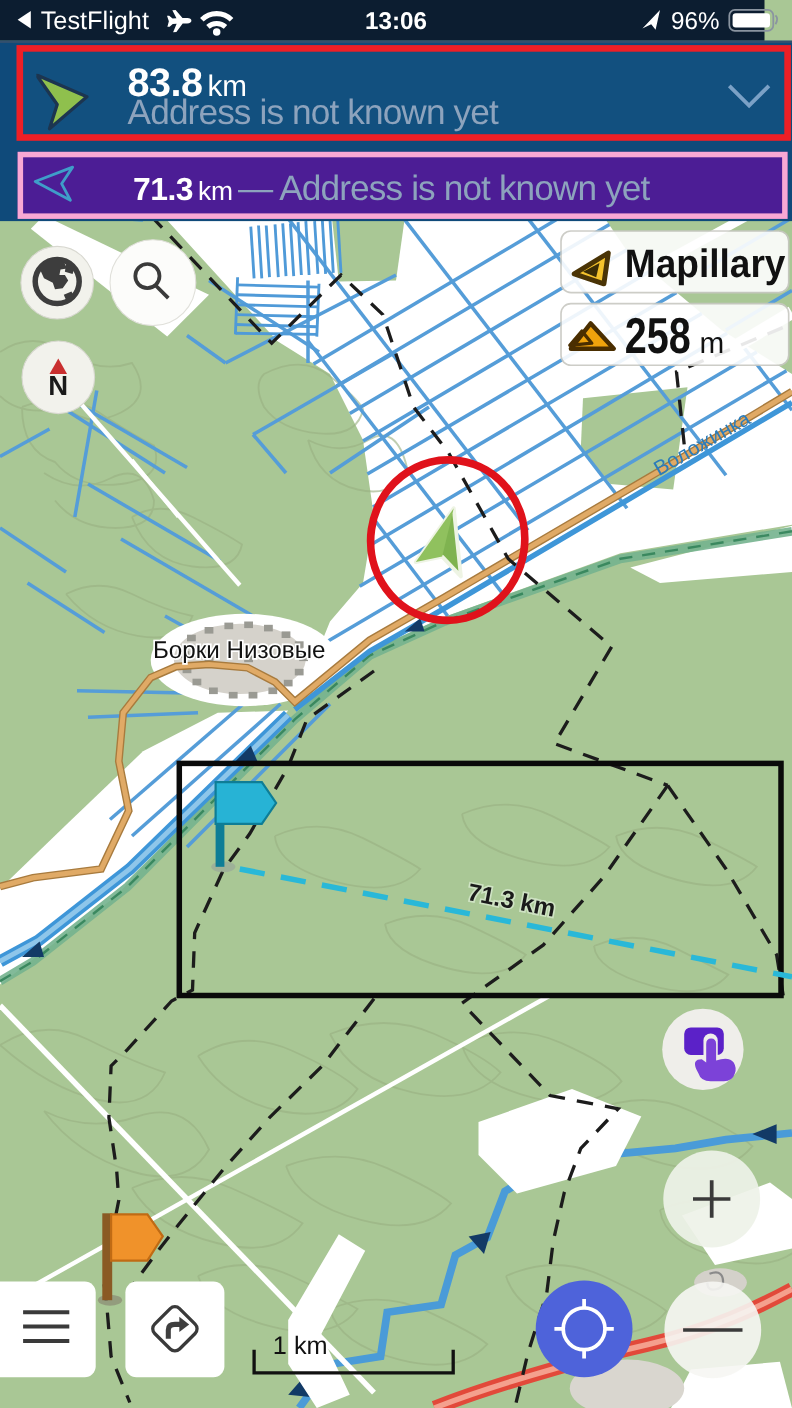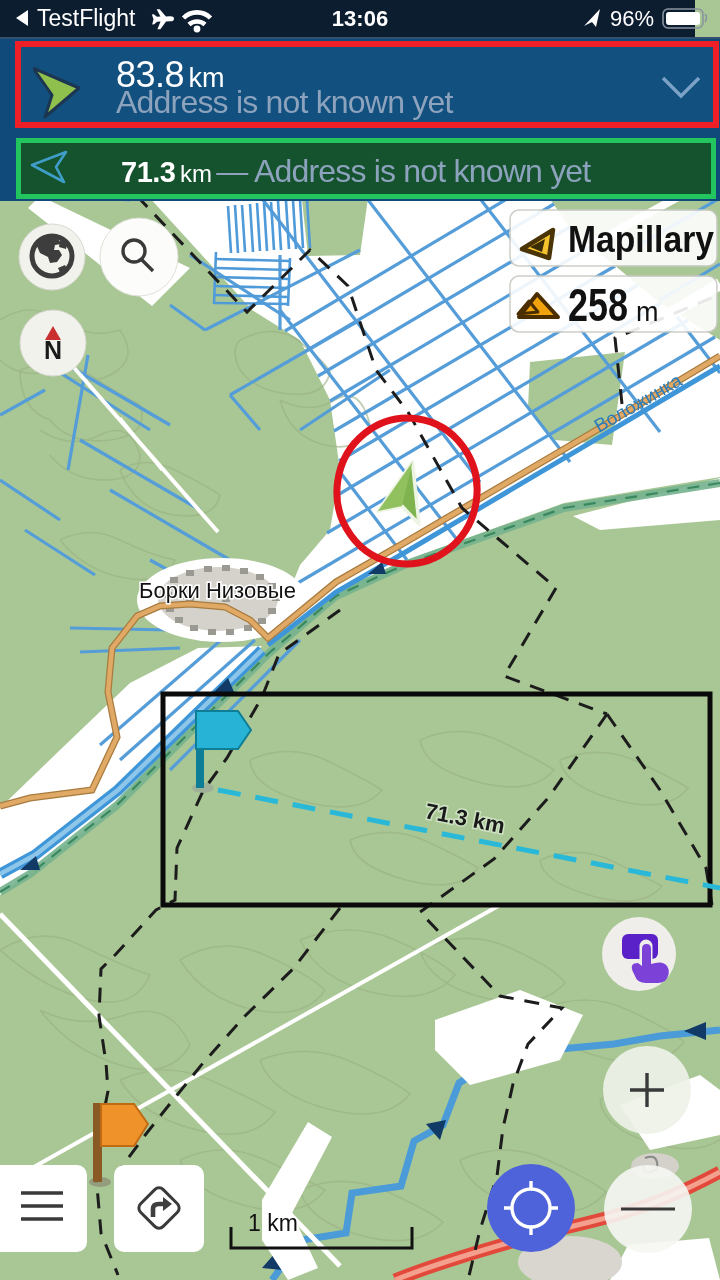--- a/index.html
+++ b/index.html
@@ -1,21 +1,21 @@
 <!DOCTYPE html>
 <html><head>
 <meta charset="utf-8">
 <style>
 html,body{margin:0;padding:0}
 .stage{position:relative;width:720px;height:1280px;overflow:hidden;font-family:"Liberation Sans",sans-serif;background:#a9c795}
 .map{position:absolute;top:0;left:0}
 #statusbar{position:absolute;top:0;left:0;width:695px;height:37px;background:#0c1d30;color:#fff;z-index:20}
 #panelzone{position:absolute;top:37px;left:0;width:720px;height:164px;background:#0f4a7a;border-top:2px solid #33506e;box-sizing:border-box;z-index:20}
 #redbox{position:absolute;left:15px;top:2px;width:692px;height:75px;border:6px solid #ee1f26;background:#12507f}
-#blackbox{position:absolute;left:16px;top:99px;width:690px;height:51px;border:5px solid #22c55e;background:#14532d}
+#blackbox{position:absolute;left:16px;top:99px;width:690px;height:51px;border:5px solid #f9a8d4;background:#4c1d95}
 .addr{color:#8da3bd}
 </style>
 </head>
 <body>
 <div class="stage">
 <svg class="map" width="720" height="1280" viewBox="0 0 720 1280">
 
   <rect x="0" y="0" width="720" height="1280" fill="#a9c795"></rect>
 
   <path d="M148,196 L548,196 L570,228 L656,300 L720,340 L720,477 L564,503 L404,561 L336,592 L268,644 L300,565 L330,530 L340,470 L330,400 L300,340 L252,310 Z" fill="#ffffff"></path>
@@ -291,21 +291,21 @@
     <path d="M705,14 q3,3 0,8" stroke="#8a94a0" stroke-width="1.6" fill="none"></path>
   </svg>
 </div>
 
 <div id="panelzone">
   <div id="redbox">
     <svg width="60" height="60" style="position:absolute;left:12px;top:20px" viewBox="0 0 60 60">
       <path d="M0,1 L46,21 L12,50 L19,28 Z" fill="#8fc04d" stroke="#1c3550" stroke-width="3" stroke-linejoin="round"></path>
     </svg>
     <div style="position:absolute;left:95px;top:7px;color:#fff">
-      <span style="font-size:36px;font-weight:normal;letter-spacing:-0.5px">83.8</span>
+      <span style="font-size:36px;font-weight:bold;letter-spacing:-0.5px">83.8</span>
       <span style="font-size:27px"> km</span>
     </div>
     <div class="addr" style="position:absolute;left:95px;top:37px;font-size:32px;letter-spacing:-0.8px">Address is not known yet</div>
     <svg width="48" height="30" style="position:absolute;right:8px;top:27px" viewBox="0 0 48 30">
       <path d="M6,4 L24,22 L42,4" fill="none" stroke="#7ba1c6" stroke-width="3.5"></path>
     </svg>
   </div>
   <div id="blackbox">
     <svg width="42" height="36" style="position:absolute;left:9px;top:7px" viewBox="0 0 42 36">
       <path d="M2,15 L36,2 L26,17 L34,32 Z" fill="none" stroke="#3f9dc9" stroke-width="2.6" stroke-linejoin="round"></path>

